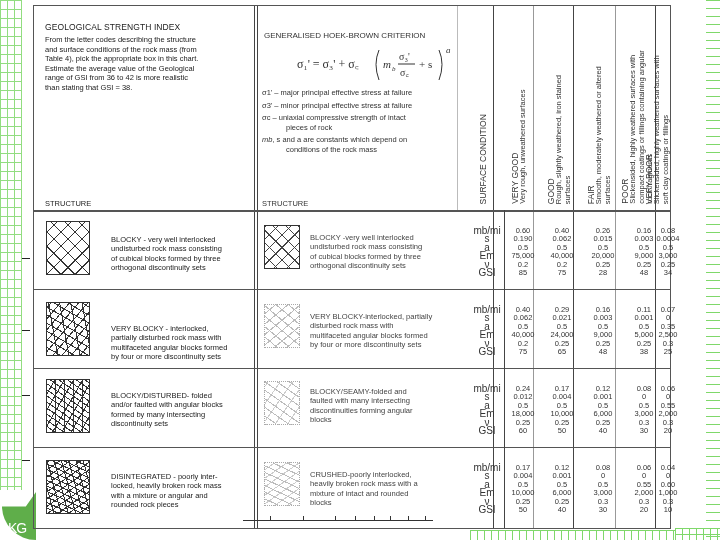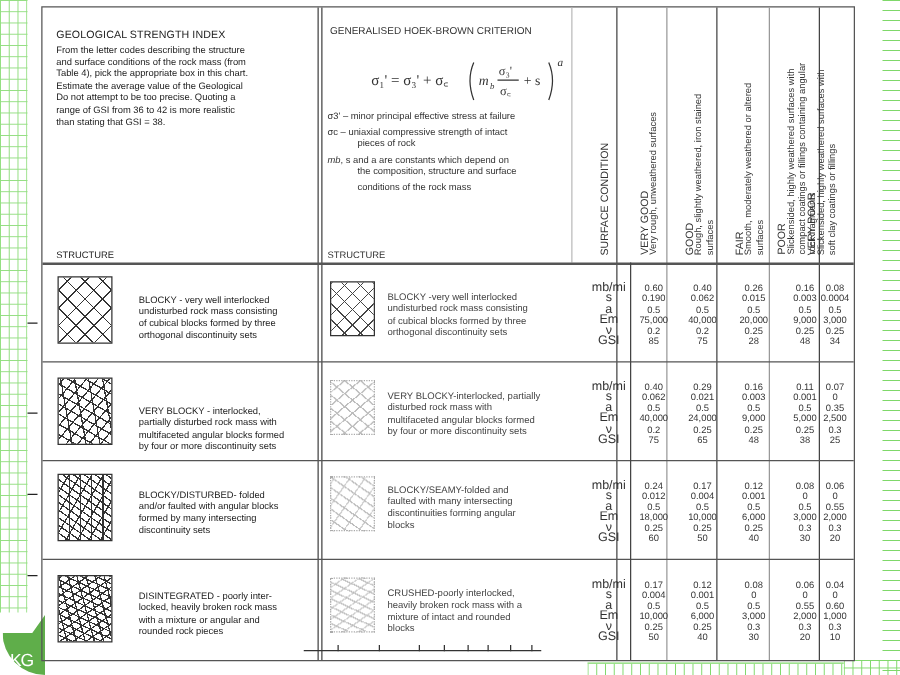--- a/index.html
+++ b/index.html
@@ -19,32 +19,32 @@
     background-size:7px 6px; }
   .grid-bottom2 { position:absolute; left:470px; width:205px; top:530px; height:10px;
     background-image: linear-gradient(90deg, #7fd86a 1px, transparent 1px);
     background-size:7px 10px; border-top:1px solid #7fd86a; }
   .logo { position:absolute; left:2px; top:492px; width:34px; height:48px; background:#5fae4a;
     border-radius:0 0 0 34px; clip-path: polygon(0 30%, 70% 30%, 100% 0, 100% 100%, 0 100%); }
   .logo span { position:absolute; left:6px; bottom:4px; color:#fff; font-size:14px; letter-spacing:-1px; }
   .tick { position:absolute; left:22px; width:8px; border-top:1px solid #222; }
 
   
-  .page { position:absolute; left:33px; top:5px; width:636px; height:522px; border:1px solid #555;padding-left:13px; }
+  .page { position:absolute; left:33px; top:5px; width:636px; height:522px; border:1px solid #555; }
   .vline { position:absolute; top:0; bottom:0; border-left:1px solid #444; }
   .hline { position:absolute; left:0; right:0; border-top:1px solid #555; }
 
   .left-panel { position:absolute; left:0; top:0; width:220px; height:100%; }
   .mid-panel { position:absolute; left:223px; top:0; width:413px; height:100%; }
 
   .gsi-title { position:absolute; left:11px; top:16px; font-size:8.5px; letter-spacing:.1px; }
   .gsi-text { position:absolute; left:11px; top:29px; width:205px; font-size:7.5px; line-height:9.6px; }
   .struct-hdr { position:absolute; left:11px; top:193px; font-size:7.5px; }
 
-  .hb-title { position:absolute; left:7px; top:14px; font-size:8px; color:#333; }
+  .hb-title { position:absolute; left:7px; top:25px; font-size:8px; color:#333; }
   .formula { position:absolute; left:40px; top:38px; font-family:"Liberation Serif", serif; font-size:11px; color:#333; }
   .defs { position:absolute; left:5px; top:82px; width:215px; font-size:7.5px; color:#333; line-height:9.6px; }
   .defs div { margin-bottom:3px; }
   .defs .indent { padding-left:24px; }
   .struct-hdr2 { position:absolute; left:5px; top:193px; font-size:7.5px; color:#333; }
 
   .rot-cell { position:absolute; top:0; height:204px; }
   .rot { position:absolute; left:50%; bottom:6px; transform-origin:left bottom; transform:rotate(-90deg) translateY(100%);
          white-space:nowrap; font-size:7.5px; line-height:8.4px; color:#333; }
   .rot .h { font-size:8.5px; }
@@ -80,21 +80,20 @@
   <div class="vline" style="left:220px"></div>
   <div class="vline" style="left:223px"></div>
 
   <div class="left-panel">
     <div class="gsi-title">GEOLOGICAL STRENGTH INDEX</div>
     <div class="gsi-text">
       <div>From the letter codes describing the structure</div>
       <div>and surface conditions of the rock mass (from</div>
       <div>Table 4), pick the appropriate box in this chart.</div>
       <div>Estimate the average value of the Geological</div>
-      <div>Do not attempt to be too precise. Quoting a</div>
       <div>range of GSI from 36 to 42 is more realistic</div>
       <div>than stating that GSI = 38.</div>
     </div>
     <div class="struct-hdr">STRUCTURE</div>
   </div>
 
   <div class="mid-panel">
     <div class="hb-title">GENERALISED  HOEK-BROWN CRITERION</div>
     <div class="formula">
       <svg width="160" height="40" viewBox="0 0 160 40">
@@ -104,23 +103,24 @@
         <text x="95" y="27" font-family="Liberation Serif, serif" font-size="7" font-style="italic" fill="#333">b</text>
         <text x="102" y="16" font-family="Liberation Serif, serif" font-size="10" fill="#333">σ₃'</text>
         <line x1="101" y1="20" x2="118" y2="20" stroke="#333"></line>
         <text x="103" y="32" font-family="Liberation Serif, serif" font-size="10" fill="#333">σ꜀</text>
         <text x="122" y="24" font-family="Liberation Serif, serif" font-size="11" fill="#333">+ s</text>
         <path d="M142 6 Q148 20 142 36" stroke="#333" fill="none"></path>
         <text x="149" y="9" font-family="Liberation Serif, serif" font-size="9" font-style="italic" fill="#333">a</text>
       </svg>
     </div>
     <div class="defs">
+      <div><span>σ1'</span> <span>– major principal effective stress at failure</span></div>
       <div><span>σ3'</span> <span>– minor principal effective stress at failure</span></div>
       <div><span>σc</span> <span>– uniaxial compressive strength of intact</span><div class="indent">pieces of rock</div></div>
-      <div><i>mb</i><span>, s and a are constants which depend on</span><div class="indent">the composition, structure and surface</div><div class="indent">conditions of the rock mass</div></div>
+      <div><i>mb</i><span>, s and a are constants which depend on</span><div class="indent">conditions of the rock mass</div></div>
     </div>
     <div class="struct-hdr2">STRUCTURE</div>
 
     <div class="vline" style="left:200px;top:0;height:204px;border-color:#bbb"></div>
     <div class="vline" style="left:236px"></div>
     <div class="vline" style="left:276px;border-color:#999"></div>
     <div class="vline" style="left:316px"></div>
     <div class="vline" style="left:358px;border-color:#999"></div>
     <div class="vline" style="left:398px"></div>
 

